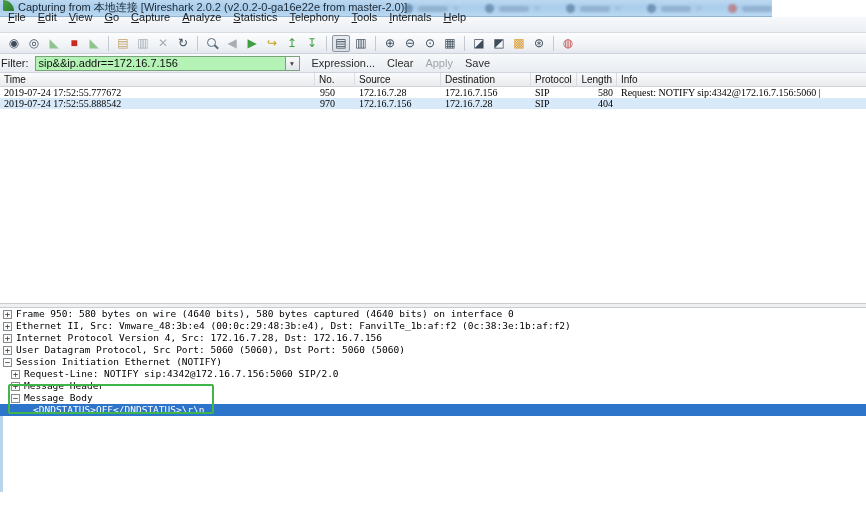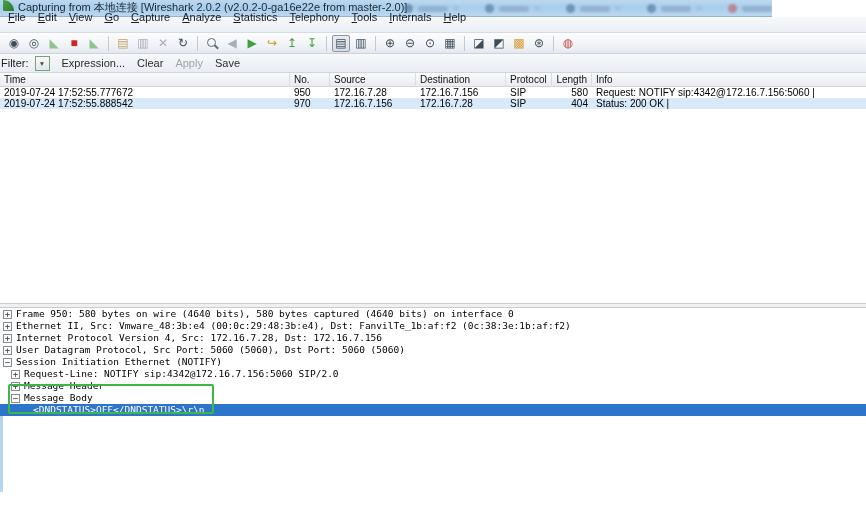--- a/index.html
+++ b/index.html
@@ -64,25 +64,25 @@
   .fbtn { margin-left:12px; color:#2b2b2b; font-size:11px; cursor:default; }
   .fbtn.disabled { color:#a0a4a8; }
 
   
   .pkt-header { position:absolute; left:0; top:73px; width:866px; height:14px;
     background:linear-gradient(180deg,#fafbfc,#e9ebee); border-bottom:1px solid #d0d4d9;
     display:flex; font-size:10px; color:#111; }
   .pkt-header .col { border-right:1px solid #d9dce0; height:14px; line-height:14px;
     padding-left:4px; overflow:hidden; white-space:nowrap; }
   .pkt-rows { position:absolute; left:0; top:87px; width:866px; }
-  .pkt-row { display:flex; height:11px; font-family:Liberation Sans, sans-serif;
+  .pkt-row { display:flex; height:11px; font-family:Liberation Serif, serif;
     font-size:10px; line-height:11px; color:#000; white-space:nowrap; }
   .pkt-row.alt { background:#d8e9fa;align-items:center; }
   .pkt-row .col { overflow:hidden; white-space:nowrap; padding-left:4px; }
-  .c-time { width:290px; } .c-no { width:40px; text-align:right; padding-right:20px; }
+  .c-time { width:315px; } .c-no { width:40px; text-align:right; padding-right:20px; }
   .c-src { width:86px; } .c-dst { width:90px; } .c-proto { width:46px; }
   .c-len { width:40px; text-align:right; padding-right:4px; } .c-info { flex:1; padding-left:6px; }
 
   
   .splitter { position:absolute; left:0; top:303px; width:866px; height:5px;
     background:#eef0f2; border-top:1px solid #c9cdd2; border-bottom:1px solid #c9cdd2; }
 
   
   .details { position:absolute; left:0; top:308px; width:866px; height:108px; background:#ffffff; }
   .d-row { position:relative; height:12px; line-height:12px; font-family:"DejaVu Sans Mono",monospace;
@@ -179,20 +179,21 @@
     <span class="tbtn g-dark">◪</span>
     <span class="tbtn g-dark">◩</span>
     <span class="tbtn g-orange">▩</span>
     <span class="tbtn g-dark">⊛</span>
     <span class="tsep"></span>
     <span class="tbtn g-help">◍</span>
   </div>
 
   <div class="filterbar">
     <span class="filter-label">Filter:</span>
+    <input class="filter-input" type="text" value="sip&amp;&amp;ip.addr==172.16.7.156" style="">
     <span class="filter-drop">
         <span style="transform:scale(.8)">▼</span>
       </span>
     <span class="fbtn">Expression...</span>
     <span class="fbtn">Clear</span>
     <span class="fbtn disabled">Apply</span>
     <span class="fbtn">Save</span>
   </div>
 
   <div class="pkt-header">
@@ -215,21 +216,20 @@
       <span class="col c-len">580</span>
       <span class="col c-info">Request: NOTIFY sip:4342@172.16.7.156:5060 |</span>
     </div>
     <div class="pkt-row alt">
       <span class="col c-time">2019-07-24 17:52:55.888542</span>
       <span class="col c-no">970</span>
       <span class="col c-src">172.16.7.156</span>
       <span class="col c-dst">172.16.7.28</span>
       <span class="col c-proto">SIP</span>
       <span class="col c-len">404</span>
-      <span class="col c-info">Status: 200 OK |</span>
     </div>
   </div>
 
   <div class="splitter"></div>
 
   <div class="details">
     <div class="d-row lvl0">
       <span class="exp">+</span>
       <span>Frame 950: 580 bytes on wire (4640 bits), 580 bytes captured (4640 bits) on interface 0</span>
     </div>

